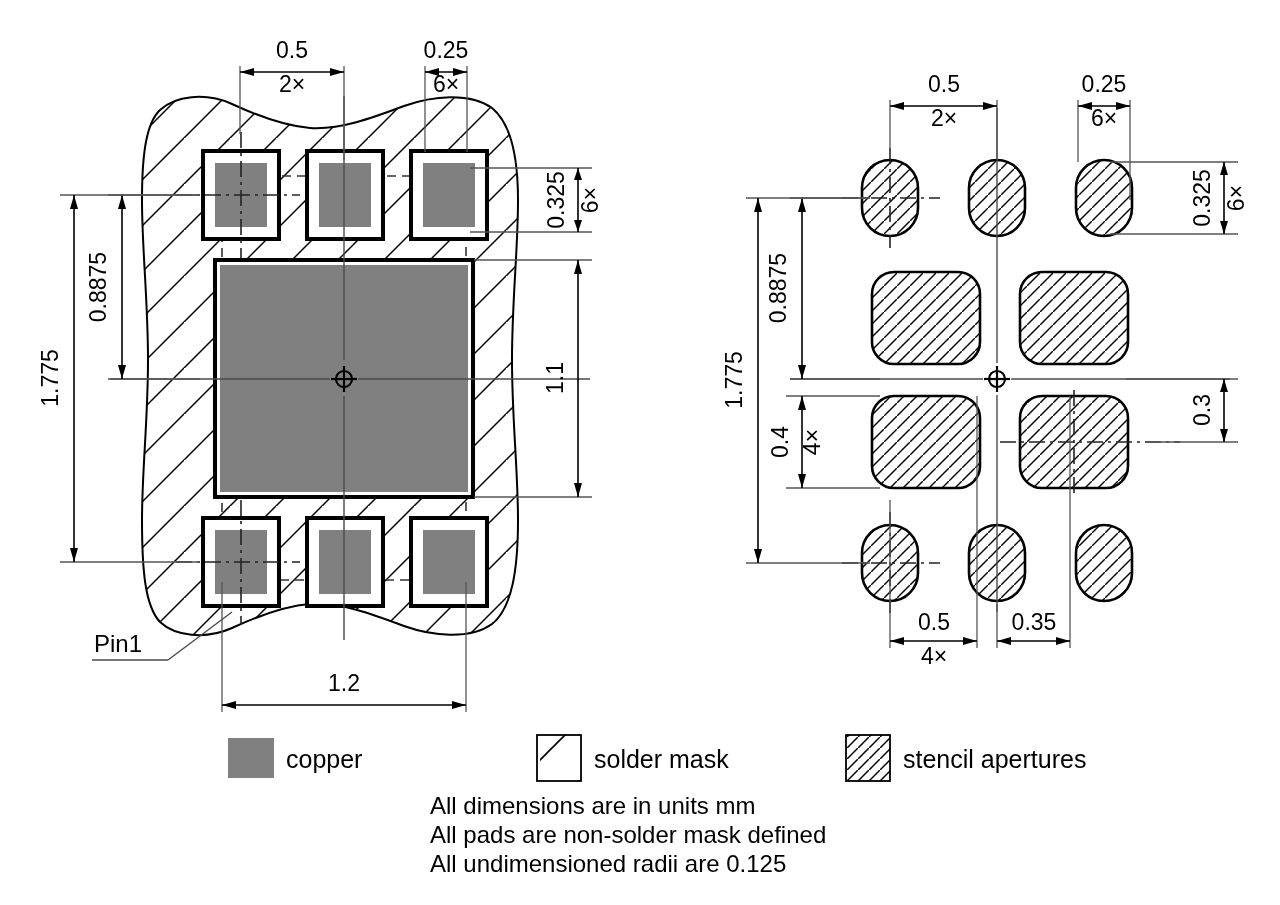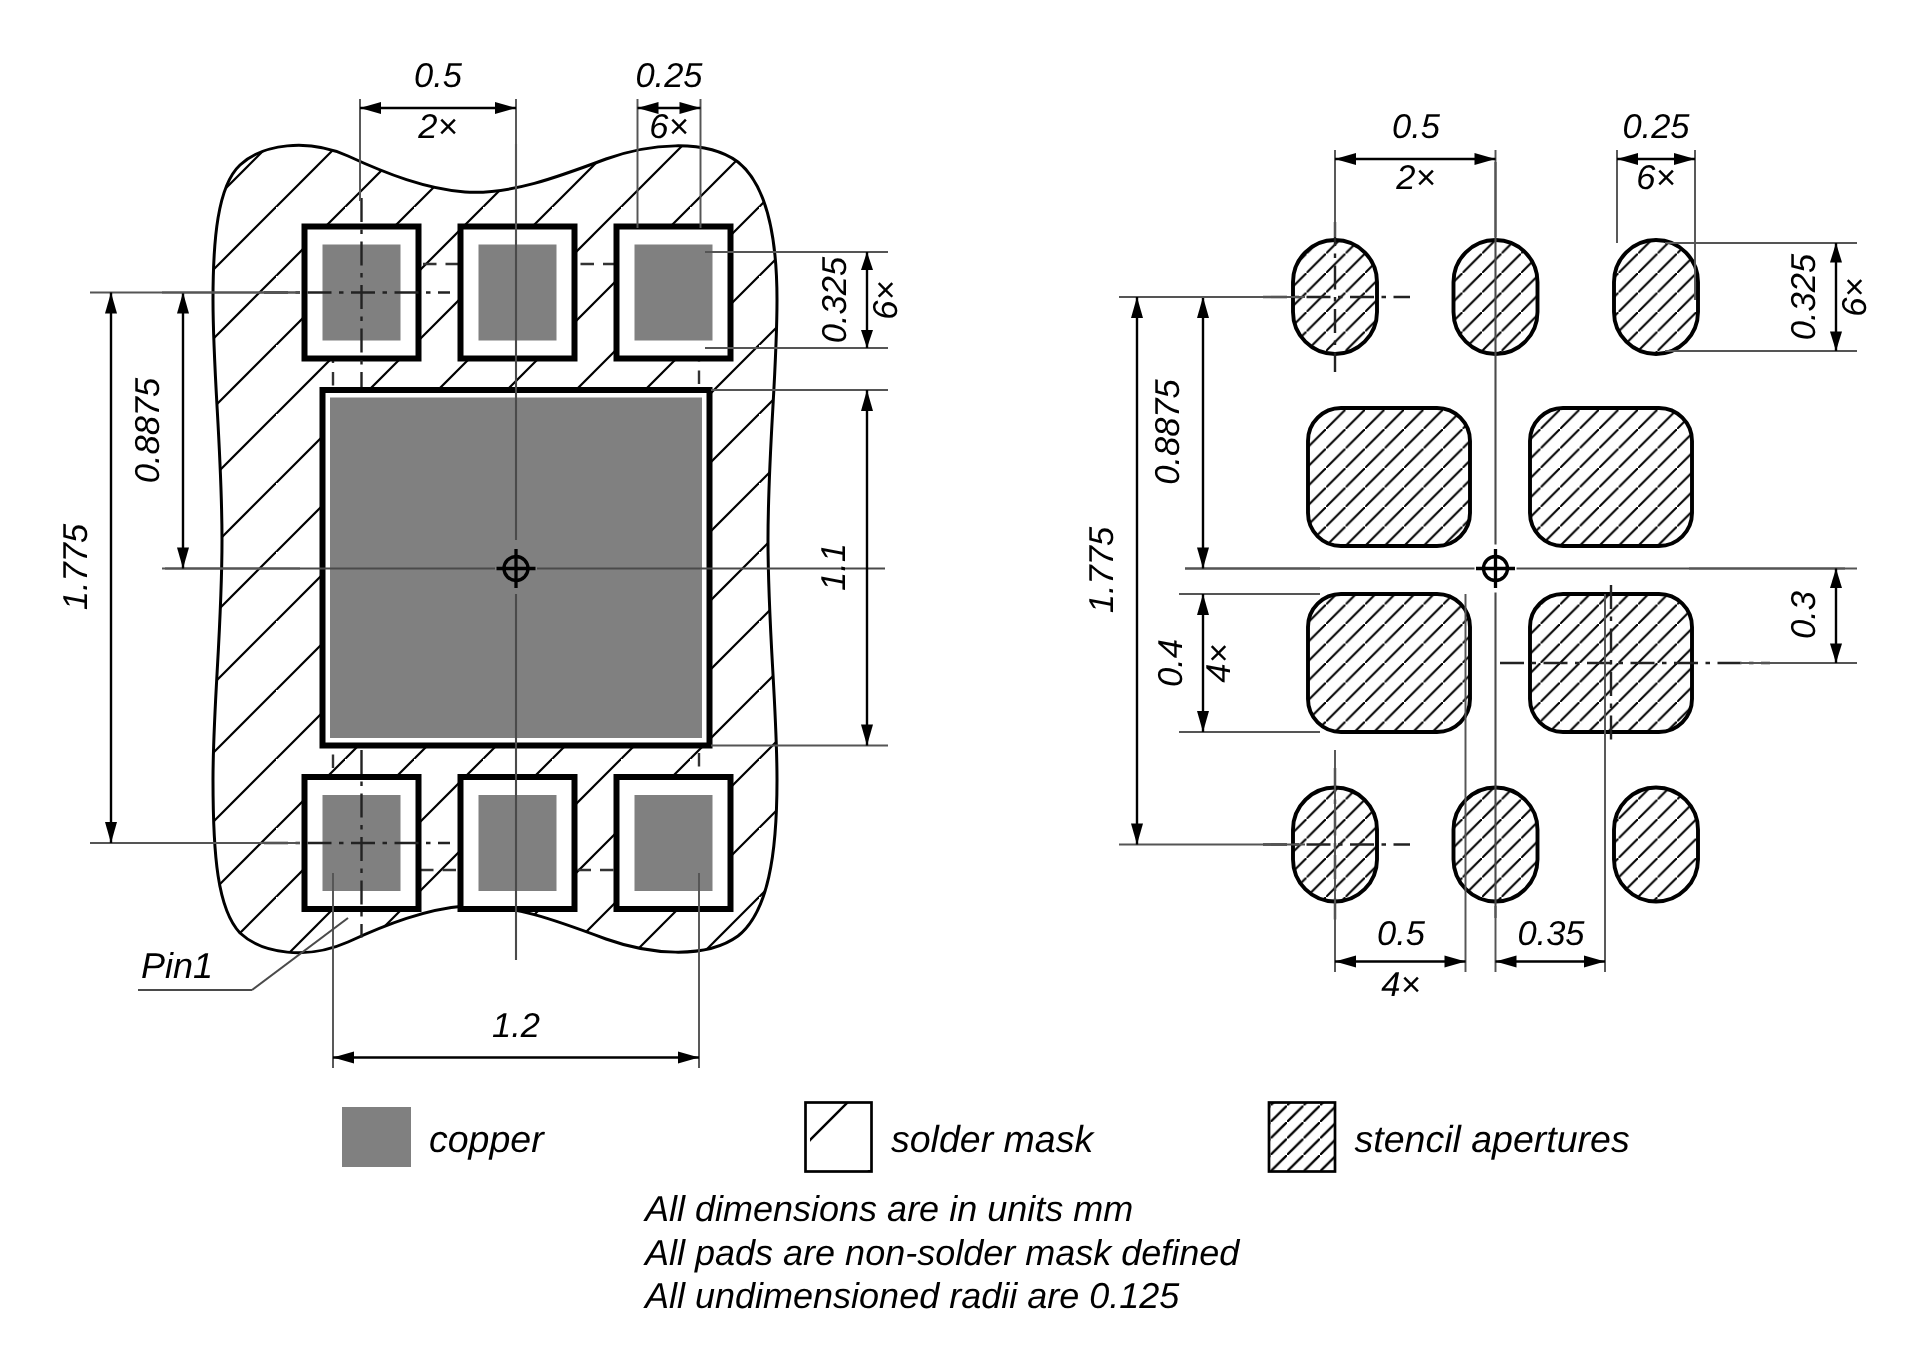--- a/index.html
+++ b/index.html
@@ -13,21 +13,20 @@
     height: 905px;
     font-family: "Liberation Sans", sans-serif;
     color: #000000;
     overflow: hidden;
     position: relative;
   }
   #root {
     position: relative;
     width: 1280px;
     height: 905px;
-    font-style: italic;
   }
   svg.drawing {
     position: absolute;
     top: 0;
     left: 0;
     width: 1280px;
     height: 905px;
   }
   .dimtext {
     font-family: "Liberation Sans", sans-serif;

